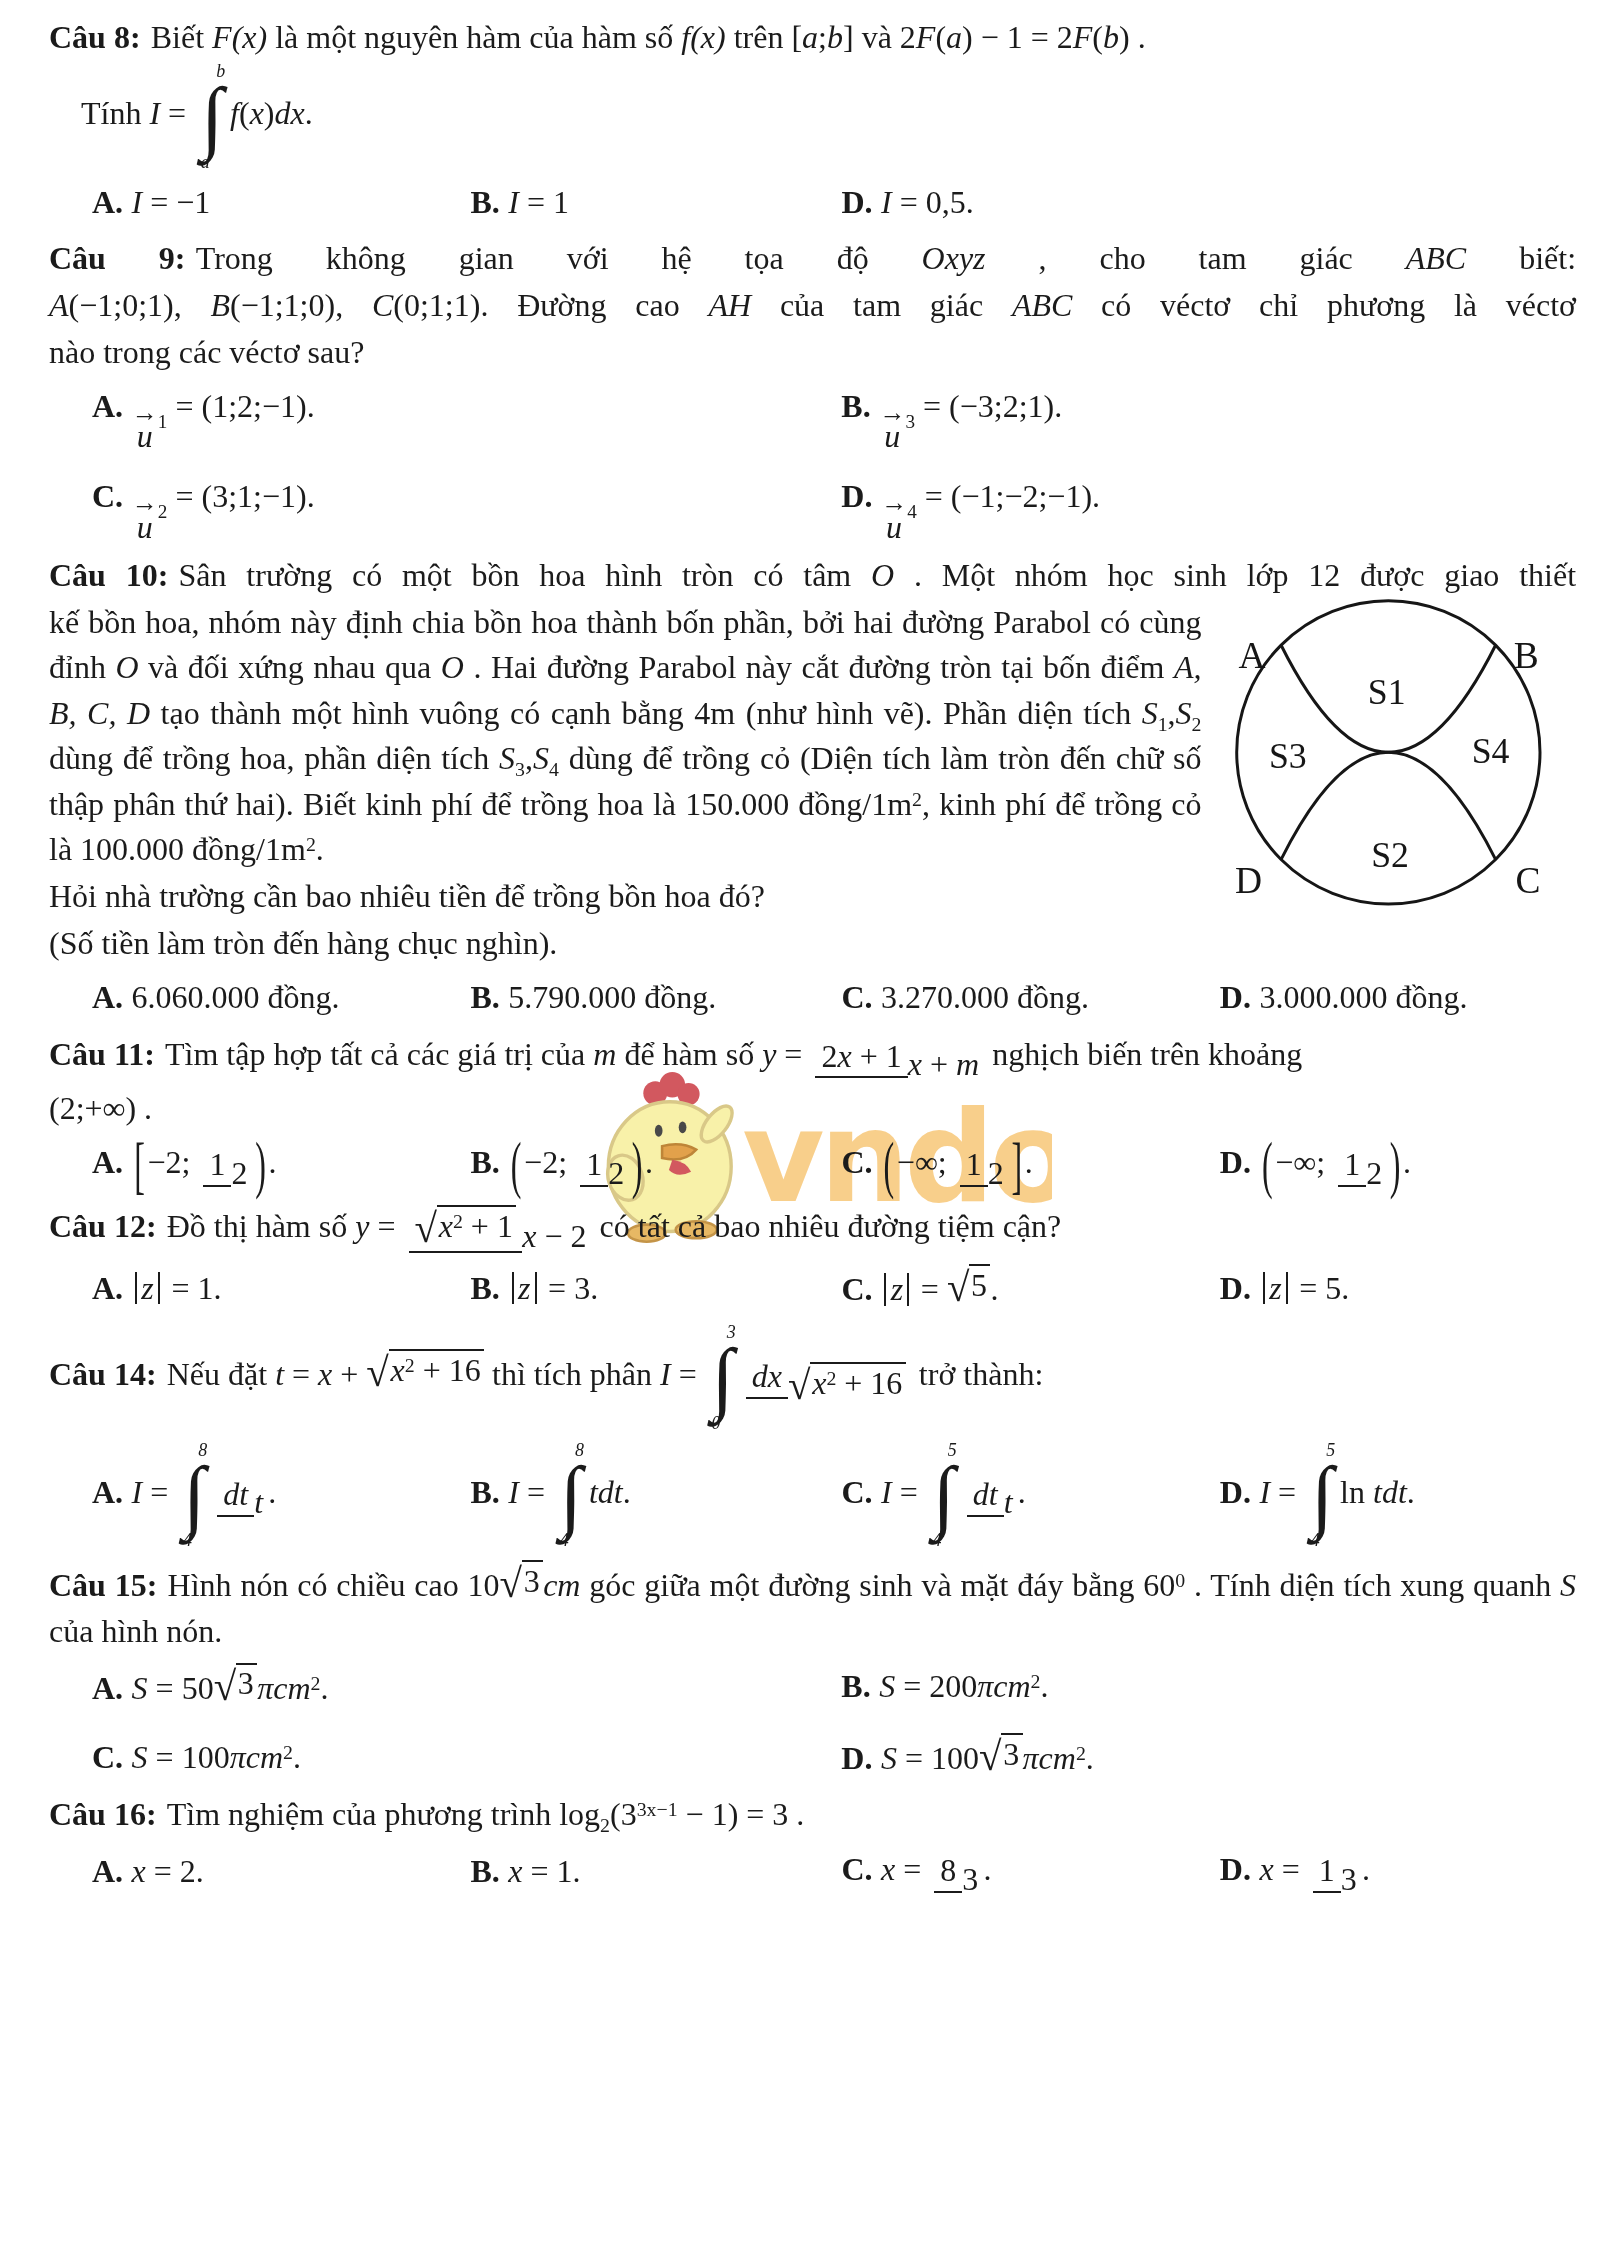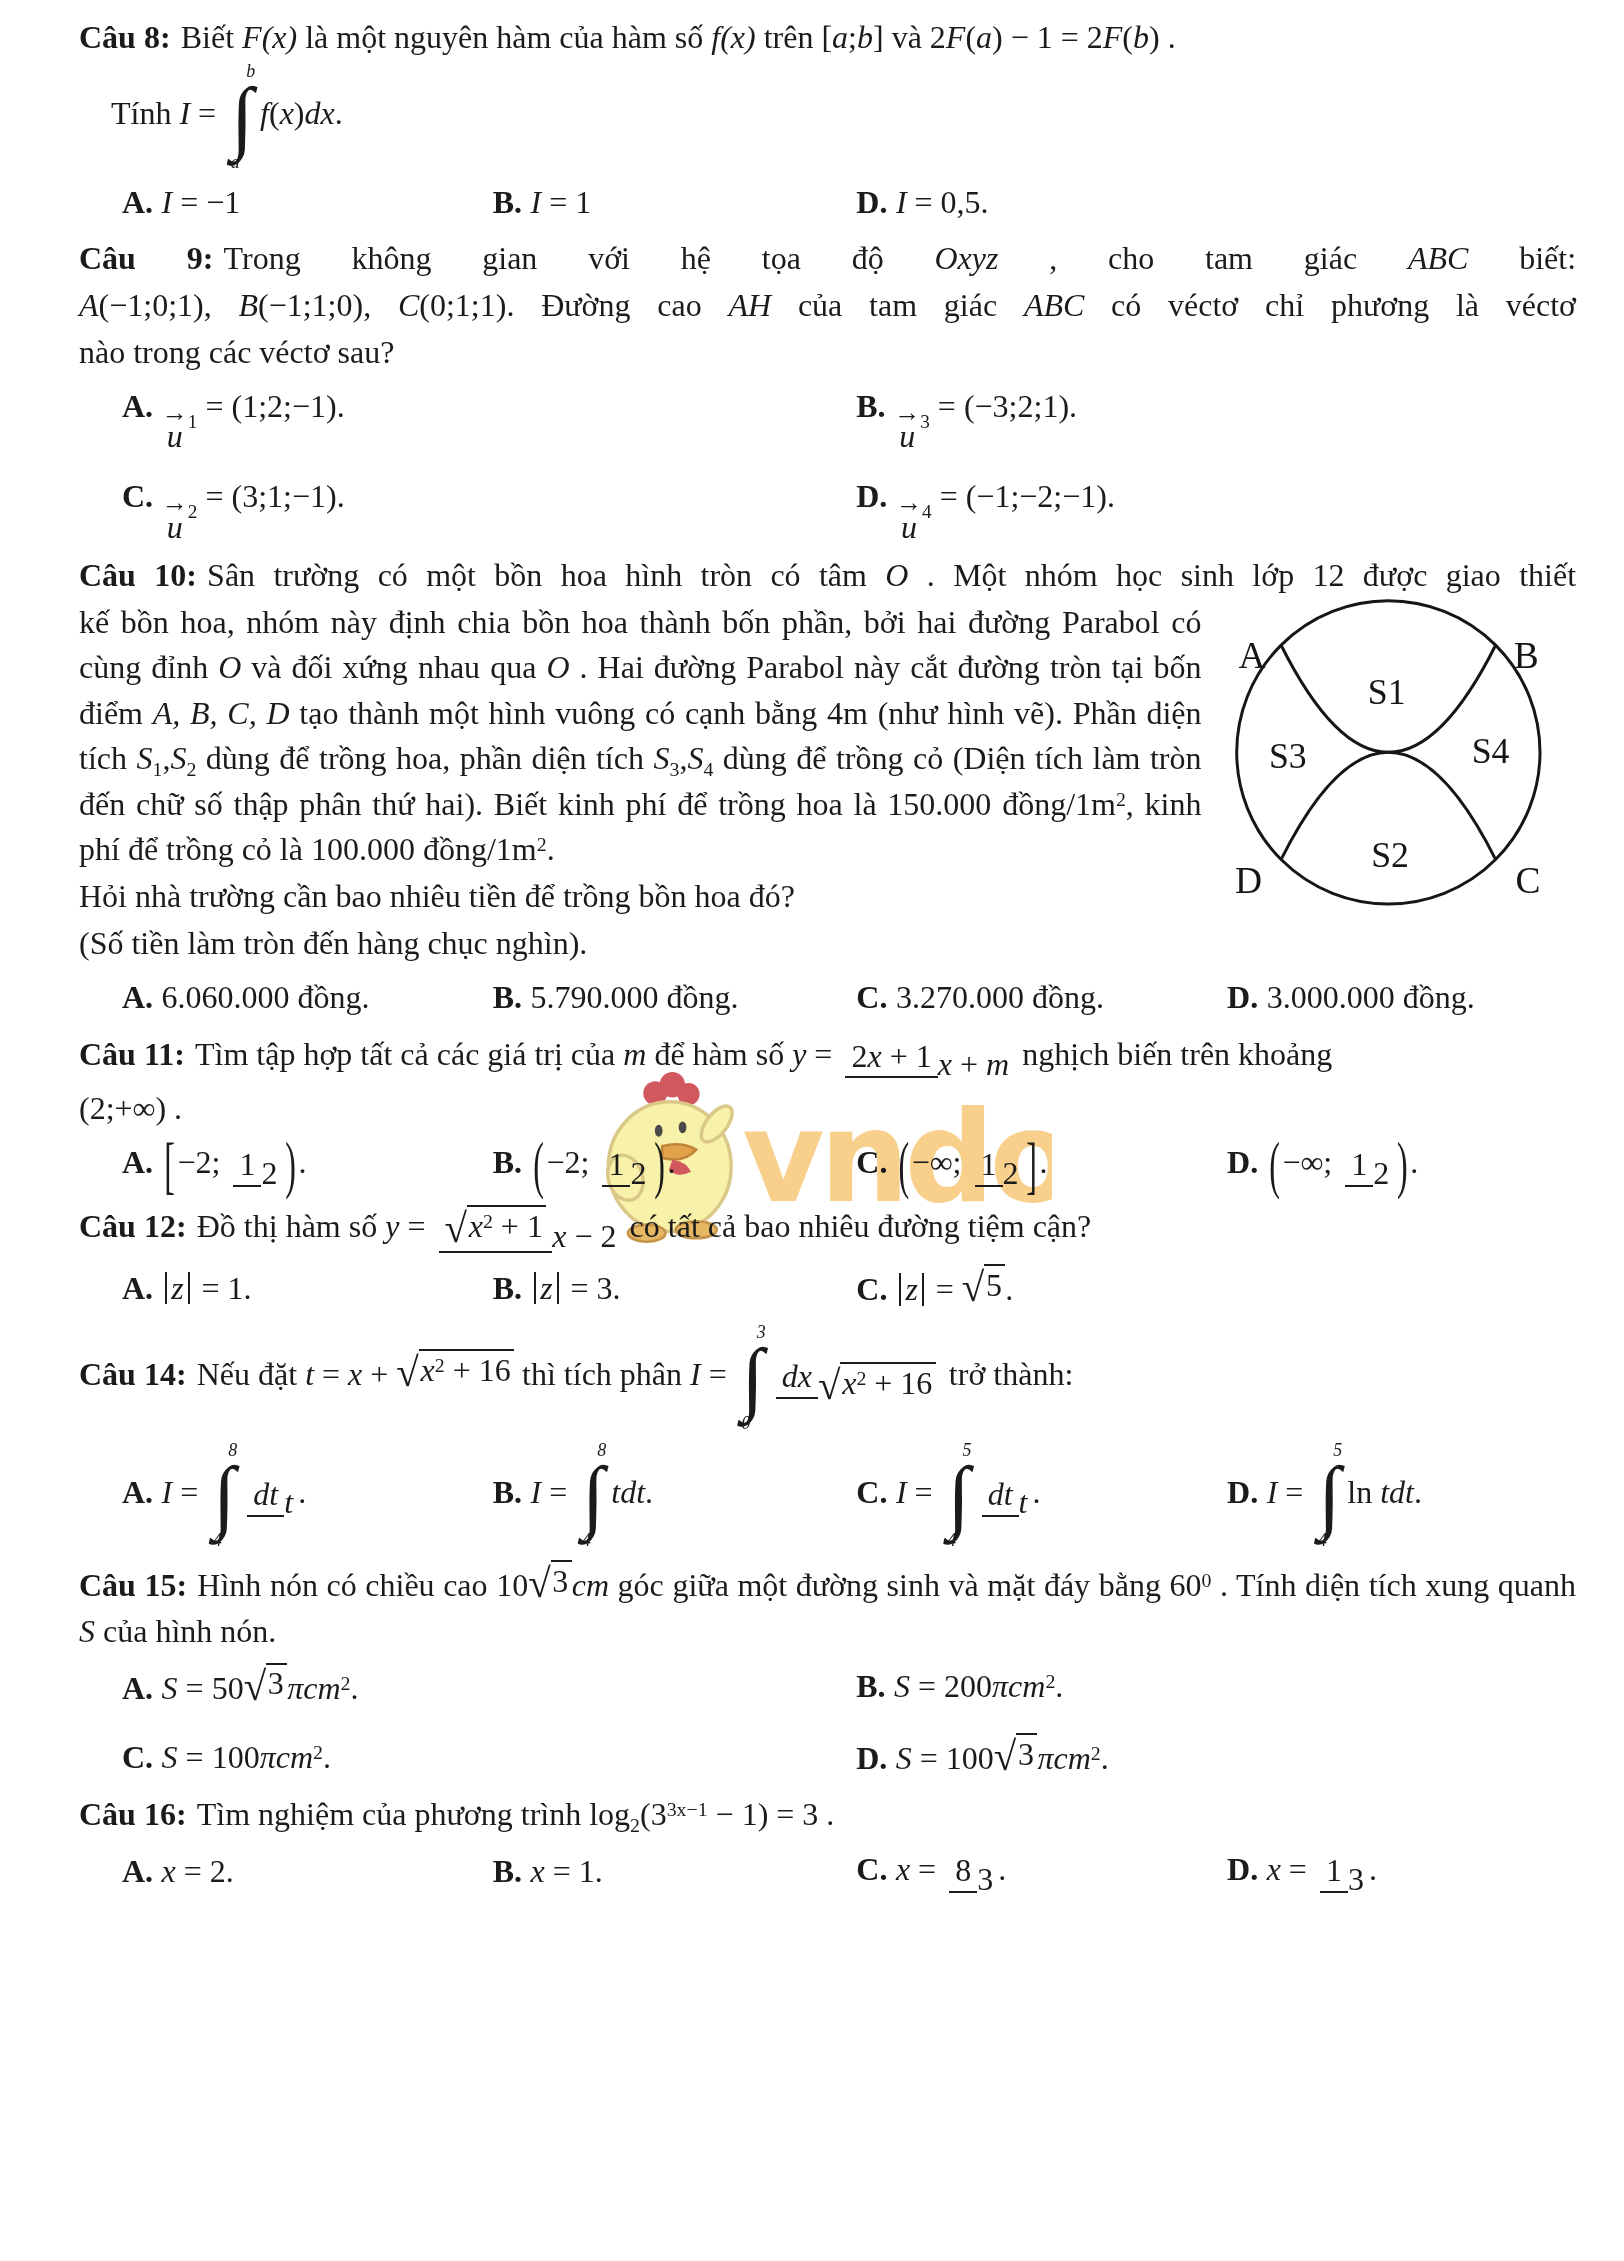--- a/index.html
+++ b/index.html
@@ -1,17 +1,17 @@
 <!DOCTYPE html>
 <html style="font-size:13.6px"><head>
 <meta charset="utf-8">
 <style>
   html,body{margin:0;padding:0;width:1625px;height:2261px;overflow:hidden;background:#ffffff;}
   body{font-family:"Liberation Serif","DejaVu Serif",serif;font-size:32px;line-height:1.42;color:#1b1b1b;position:relative;}
-  .page{position:relative;z-index:1;padding:13.6px 49px 0 49px;margin-left:30px;}
+  .page{position:relative;z-index:1;padding:13.6px 49px 0 49px;}
   .q{margin:0 0 8.5px 0;}
   .qline{margin:1.7px 0;}
   .qlabel{font-weight:700;margin-right:10.2px;}
   .just{text-align:justify;text-align-last:justify;}
   .wrap{text-align:justify;}
   .ind{padding-left:32px;}
   .opts{display:grid;padding-left:43px;margin:8.5px 0 10.2px 0;align-items:center;}
   .o4{grid-template-columns:1.02fr 1fr 1.02fr 0.96fr;}
   .o2{grid-template-columns:1.02fr 1fr;row-gap:22px;}
   .opt{white-space:nowrap;}
@@ -172,20 +172,21 @@
   </div>
 
   <div class="q">
     <div class="opts o4">
       <div class="opt"><span class="k">A.</span><span><span class="abs"><i class="m">z</i></span> = 1.</span></div>
       <div class="opt"><span class="k">B.</span><span><span class="abs"><i class="m">z</i></span> = 3.</span></div>
       <div class="opt"><span class="k">C.</span><span><span class="abs"><i class="m">z</i></span> = <span class="sqrt">
               <span class="rad">√</span>
               <span class="sbar">5</span>
             </span>.</span></div>
+      <div class="opt"><span class="k">D.</span><span><span class="abs"><i class="m">z</i></span> = 5.</span></div>
     </div>
   </div>
 
   <div class="q">
     <div class="qline"><b class="qlabel">Câu 14:</b><span>Nếu đặt <i class="m">t</i> = <i class="m">x</i> + <span class="sqrt">
             <span class="rad">√</span>
             <span class="sbar"><i class="m">x</i><sup>2</sup> + 16</span>
           </span> thì tích phân <i class="m">I</i> = <span class="int">
             <span class="il it">3</span>
             <span class="isign">∫</span>

